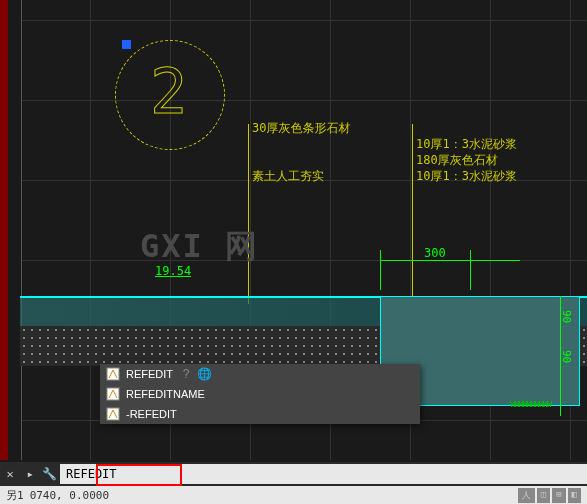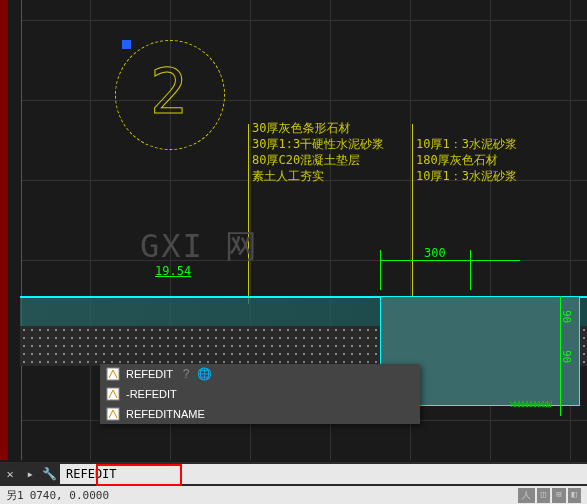--- a/index.html
+++ b/index.html
@@ -56,21 +56,21 @@
 }
 .dim-text2 {
   position: absolute;
   color: #00ff00;
   font-size: 12px;
 }
 .watermark {
   position: absolute;
   color: #4a4a4a;
   font-size: 32px;
-  font-weight: normal;
+  font-weight: bold;
   letter-spacing: 2px;
 }
 .watermark-sub {
   position: absolute;
   color: #3a3a3a;
   font-size: 14px;
   letter-spacing: 1px;
 }
 .section-band {
   position: absolute;
@@ -220,22 +220,20 @@
   <div class="left-ruler"></div>
   <div class="left-band"></div>
 
   <div class="grip" style="left:122px;top:40px"></div>
 
   <div class="big-circle" style="left:115px;top:40px"></div>
   <div style="position:absolute;left:150px;top:55px;font-size:62px;color:transparent;-webkit-text-stroke:1px #cccc00;">2</div>
 
   <div class="leader-v" style="left:248px;top:124px;height:180px"></div>
   <div class="txt-line" style="left:252px;top:120px">30厚灰色条形石材</div>
-  <div class="txt-line" style="left:252px;top:136px">30厚1:3干硬性水泥砂浆</div>
-  <div class="txt-line" style="left:252px;top:152px">80厚C20混凝土垫层</div>
   <div class="txt-line" style="left:252px;top:168px">素土人工夯实</div>
 
   <div class="leader-v" style="left:412px;top:124px;height:180px"></div>
   <div class="txt-line" style="left:416px;top:136px">10厚1：3水泥砂浆</div>
   <div class="txt-line" style="left:416px;top:152px">180厚灰色石材</div>
   <div class="txt-line" style="left:416px;top:168px">10厚1：3水泥砂浆</div>
 
   <div class="watermark" style="left:140px;top:225px">GXI 网</div>
 
   <div class="dim-text" style="left:155px;top:264px">19.54</div>
@@ -271,30 +269,30 @@
       <span>🌐</span>
     </div>
   </div>
   <div class="ac-row" style="background:#444;color:#fff">
     <span class="ico">
       <svg viewBox="0 0 14 14">
           <rect x="1" y="1" width="12" height="12" fill="#fff" stroke="#888"></rect>
           <path d="M3 11 L7 3 L11 11" stroke="#c80" fill="none"></path>
         </svg>
     </span>
-    <span>-REFEDIT</span>
+    <span>REFEDITNAME</span>
   </div>
   <div class="ac-row" style="background:#444;color:#fff">
     <span class="ico">
       <svg viewBox="0 0 14 14">
           <rect x="1" y="1" width="12" height="12" fill="#fff" stroke="#888"></rect>
           <path d="M3 11 L7 3 L11 11" stroke="#c80" fill="none"></path>
         </svg>
     </span>
-    <span>REFEDITNAME</span>
+    <span>-REFEDIT</span>
   </div>
 </div>
 
 <div class="model-tab">模型</div>
 
 <div class="cmdbar-wrap">
   <div class="cmdbar-btn">✕</div>
   <div class="cmdbar-btn">▸</div>
   <div class="cmdbar-btn">🔧</div>
   <input class="cmdbar-input" value="REFEDIT" style="">

